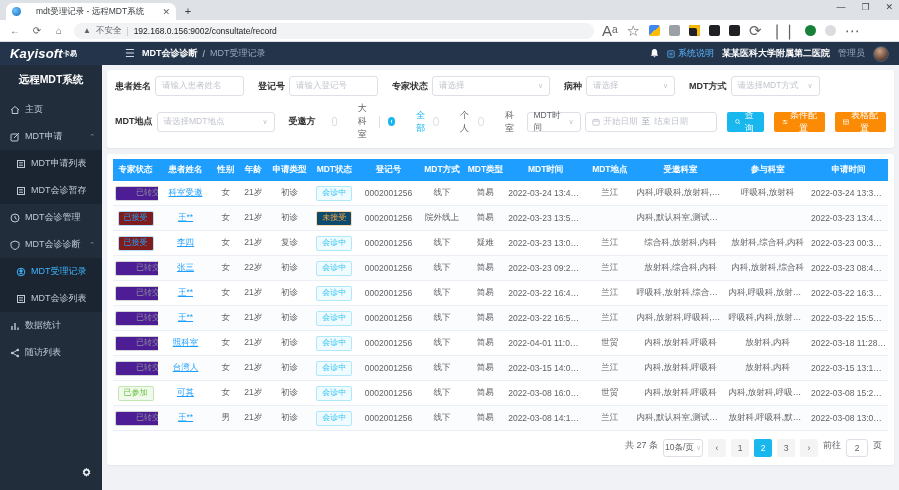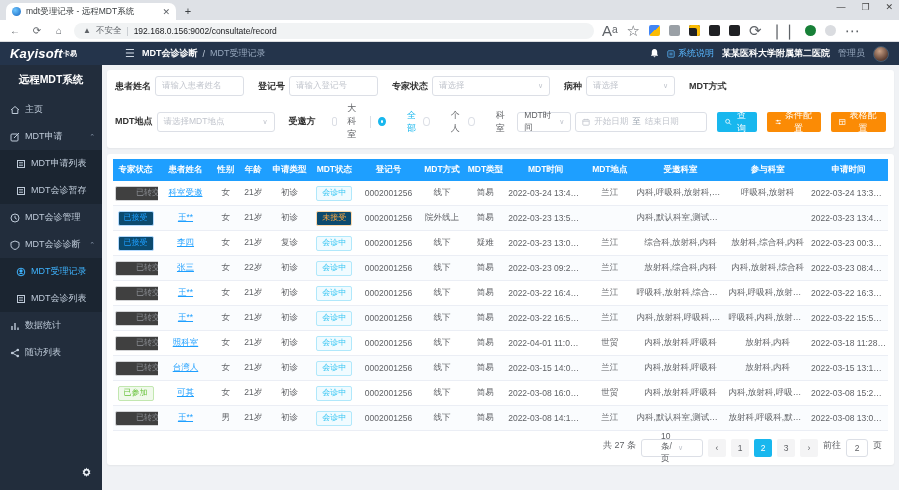--- a/index.html
+++ b/index.html
@@ -1,21 +1,21 @@
 <!DOCTYPE html>
 <html><head>
 <meta charset="utf-8">
 <style>
   * { margin:0; padding:0; box-sizing:border-box; }
   html,body { width:899px; height:490px; overflow:hidden; font-family:"Liberation Sans", sans-serif; background:#f0f2f5; }
   .screen { width:899px; height:490px; display:flex; flex-direction:column; background:#fff; }
 
   
   .tabstrip { height:20px; background:#dee1e6; display:flex; align-items:flex-end; padding-left:6px; position:relative; flex:none; }
-  .tab { width:170px; height:17px; background:#fff; border-radius:7px 7px 0 0; display:flex; align-items:center; gap:5px; padding:0 6px; font-size:8.5px; color:#3c4043; }
+  .tab { width:170px; height:17px; background:#fff; border-radius:7px 7px 0 0; display:flex; align-items:center; gap:15px; padding:0 6px; font-size:8.5px; color:#3c4043; }
   .tab .favicon { width:9px; height:9px; border-radius:50%; background:radial-gradient(circle at 35% 35%, #6ec6ff, #1565c0); flex:none; }
   .tab .tab-title { flex:1; white-space:nowrap; overflow:hidden; text-overflow:ellipsis; }
   .tab .tab-close { color:#5f6368; font-size:9px; flex:none; }
   .newtab { width:16px; height:16px; display:flex; align-items:center; justify-content:center; color:#3c4043; font-size:11px; margin:0 0 1px 4px; }
   .wincontrols { position:absolute; right:6px; top:2px; display:flex; gap:16px; color:#444; font-size:9px; align-items:center; }
   .wincontrols span { cursor:default; }
   .addressbar { height:22px; background:#fff; display:flex; align-items:center; padding:0 8px; gap:8px; border-bottom:1px solid #dadce0; flex:none; }
   .navbtn { color:#5f6368; font-size:10px; width:14px; text-align:center; }
   .urlpill { flex:1; height:16px; background:#f1f3f4; border-radius:8px; display:flex; align-items:center; gap:5px; padding:0 9px; font-size:8.5px; color:#202124; max-width:520px; }
   .urlpill .warn { color:#5f6368; font-size:8px; }
@@ -63,21 +63,21 @@
 
   
   .filter-card { background:#fff; border-radius:3px; padding:6px 8px 7px; box-shadow:0 1px 2px rgba(0,0,0,.05); flex:none; }
   .frow { display:flex; align-items:center; gap:4px; }
   .frow + .frow { margin-top:6px; }
   .fgroup { display:flex; align-items:center; gap:4px; }
   .flabel { font-size:9px; font-weight:bold; color:#333; white-space:nowrap; }
   .fctl { height:20px; border:1px solid #dcdfe6; border-radius:3px; display:flex; align-items:center; padding:0 6px; font-size:8.5px; color:#c0c4cc; background:#fff; }
   .fctl .chev-down { margin-left:auto; color:#c0c4cc; font-size:7px; padding-left:5px; }
   .w110 { width:89px; } .w120 { width:118px; } .w56 { width:54px; }
-  .check { display:flex; align-items:center; gap:10px; font-size:9px; color:#606266;margin-left:12px; }
+  .check { display:flex; align-items:center; gap:21px; font-size:9px; color:#606266;margin-left:12px; }
   .checkbox { width:9px; height:9px; border:1px solid #dcdfe6; border-radius:2px; background:#fff; }
   .vdiv { width:1px; height:12px; background:#dcdfe6; margin:0 4px; }
   .radio { display:flex; align-items:center; gap:21px; font-size:9px; color:#606266; margin-right:6px; }
   .radio .rdot { width:9px; height:9px; border:1px solid #dcdfe6; border-radius:50%; background:#fff; }
   .radio.sel { color:#18b7ee; }
   .radio.sel .rdot { border:3px solid #18b7ee; }
   .daterange { width:132px; gap:4px; color:#c0c4cc; }
   .daterange .atchar { color:#9aa4af; }
   .btn { height:20px; border:none; border-radius:2px; color:#fff; font-size:9px; display:inline-flex; align-items:center; gap:2px; padding:0 8px; cursor:pointer; font-family:inherit; }
   .btn-query { background:#18b7ee; margin-left:6px; }
@@ -85,29 +85,29 @@
   .btn svg { width:8px; height:8px; }
 
   
   .table-card { background:#fff; border-radius:3px; margin-top:6px; padding:5px 6px 8px; box-shadow:0 1px 2px rgba(0,0,0,.05); flex:none; }
   table { width:100%; border-collapse:collapse; table-layout:fixed; }
   thead th { background:#1e9fff; color:#fff; font-size:8.5px; font-weight:bold; padding:5px 1px; text-align:center; white-space:nowrap; overflow:hidden; }
   tbody td { font-size:8.5px; color:#606266; text-align:center; padding:4.5px 2px; border-bottom:1px solid #ebeef5; white-space:nowrap; overflow:hidden; text-overflow:ellipsis; }
   tbody tr:nth-child(even) { background:#fafcfe; }
   .lnk { color:#1e9fff; text-decoration:underline; cursor:pointer; }
   .tag { display:inline-block; font-size:8px; line-height:1; padding:2.5px 5px; border-radius:2px; border:1px solid; white-space:nowrap; }
-  .tag.gray { color:#909399; border-color:#d3d4d6; background:#404040;padding-left:20px; }
-  .tag.blue { color:#1e9fff; border-color:#b3daff; background:#0c4a6e; }
+  .tag.gray { color:#909399; border-color:#d3d4d6; background:#4c1d95;padding-left:20px; }
+  .tag.blue { color:#1e9fff; border-color:#b3daff; background:#7f1d1d; }
   .tag.green { color:#67c23a; border-color:#c2e7b0; background:#f0f9eb; }
   .tag.cyan { color:#36c6f3; border-color:#b0e8fb; background:#f0fbff; }
   .tag.orange { color:#ffa940; border-color:#ffd9a8; background:#0c4a6e; }
 
   
   .pagination { display:flex; justify-content:flex-end; gap:5px; margin-top:8px; font-size:9px; color:#606266; padding-right:6px; }
-  .psize { width:62px; height:18px; border:1px solid #dcdfe6; border-radius:3px; display:flex; align-items:center; padding:0 19px; color:#606266; font-size:8.5px; }
+  .psize { width:40px; height:18px; border:1px solid #dcdfe6; border-radius:3px; display:flex; align-items:center; padding:0 1px; color:#606266; font-size:8.5px; }
   .psize .chev-down { margin-left:auto; color:#c0c4cc; font-size:7px; }
   .pbtn { min-width:18px; height:18px; background:#f4f4f5; border-radius:2px; display:inline-flex; align-items:center; justify-content:center; font-size:8.5px; color:#606266; cursor:pointer; }
   .pbtn.active { background:#18b7ee; color:#fff; }
   .goto-input { width:22px; height:18px; border:1px solid #dcdfe6; border-radius:3px; text-align:center; font-size:8.5px; color:#606266; display:inline-flex; align-items:center; justify-content:center; }
 </style>
 </head>
 <body>
 
 <div class="screen">
 
@@ -321,20 +321,24 @@
           </div>
           <div class="fgroup" style="margin-left:10px;">
             <span class="flabel">病种</span>
             <div class="fctl w110">
                 <span>请选择</span>
                 <span class="chev-down">∨</span>
               </div>
           </div>
           <div class="fgroup" style="margin-left:10px;">
             <span class="flabel">MDT方式</span>
+            <div class="fctl w110">
+                <span>请选择MDT方式</span>
+                <span class="chev-down">∨</span>
+              </div>
           </div>
         </div>
         <div class="frow">
           <div class="fgroup">
             <span class="flabel">MDT地点</span>
             <div class="fctl w120">
                 <span>请选择MDT地点</span>
                 <span class="chev-down">∨</span>
               </div>
           </div>

